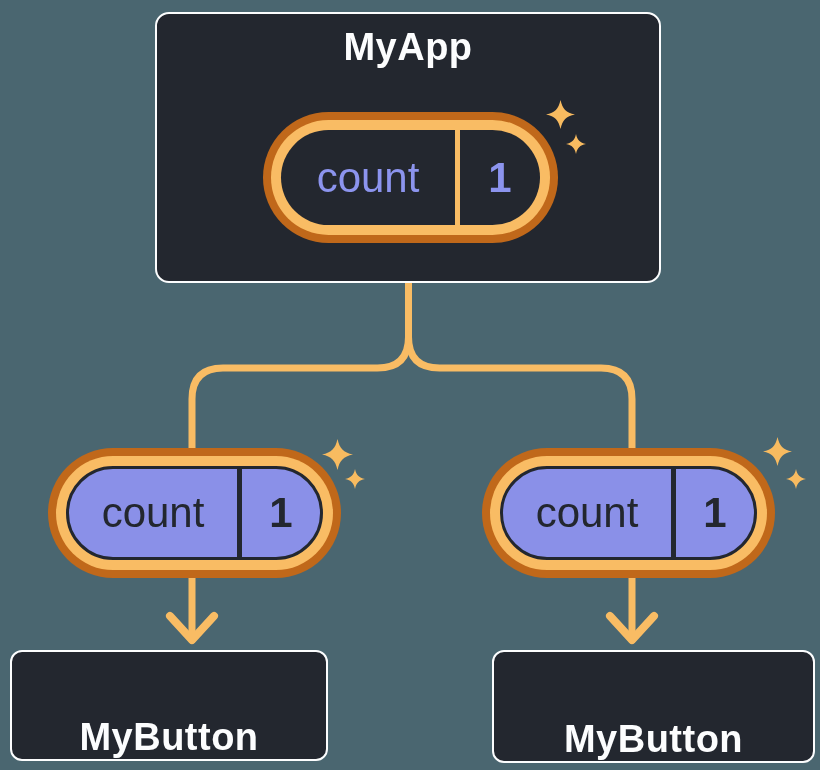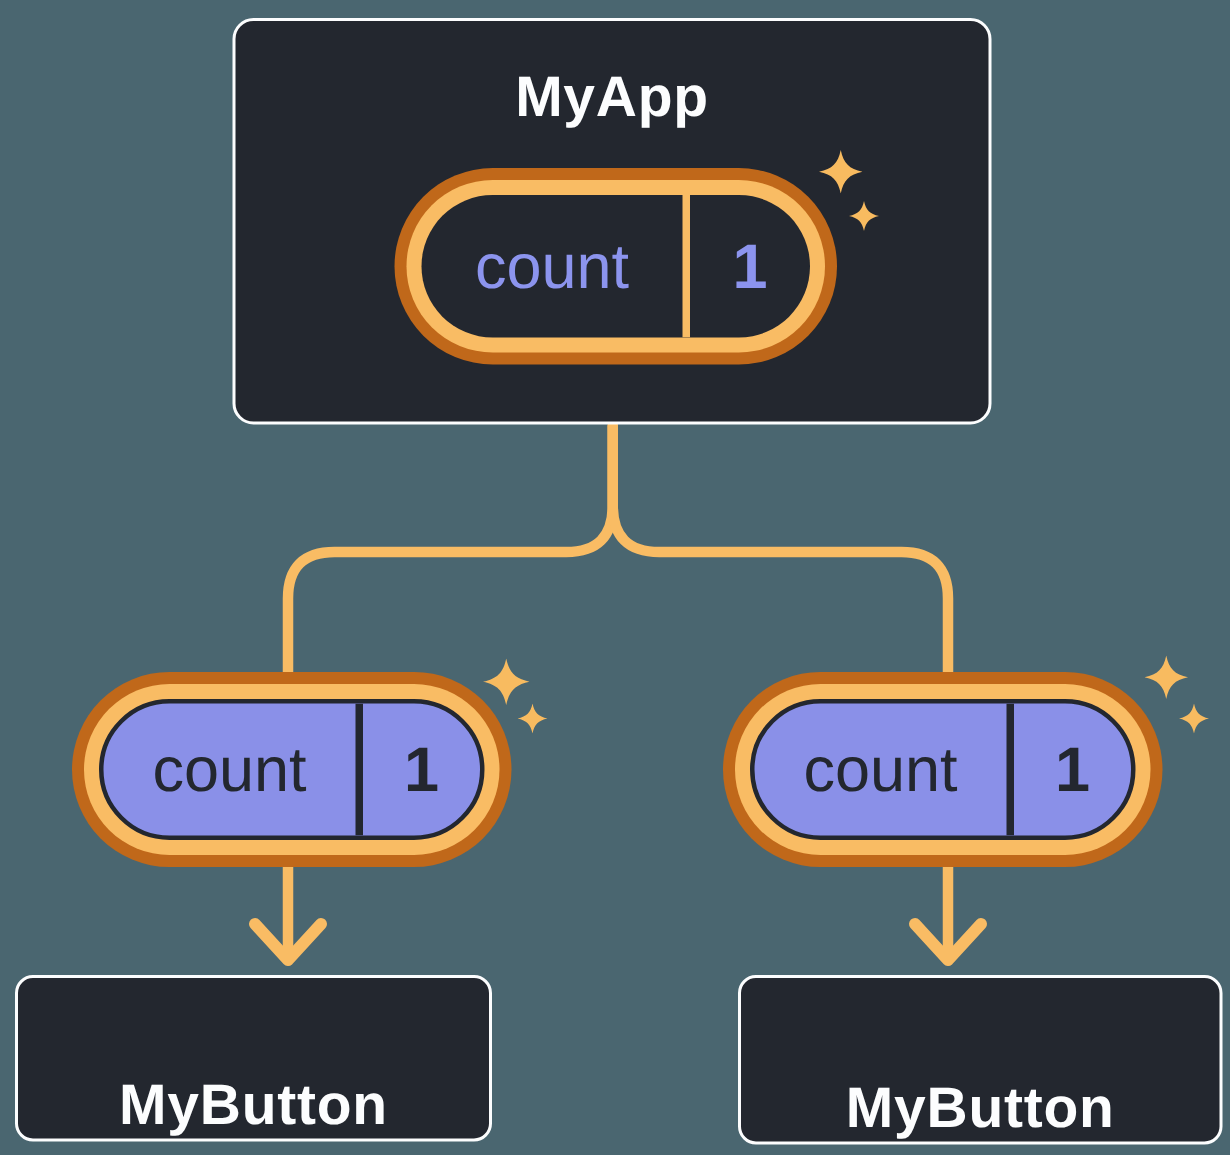--- a/index.html
+++ b/index.html
@@ -29,21 +29,21 @@
     align-items: flex-end;
     justify-content: center;
   }
   .node-root {
     left: 155px; top: 12px;
     width: 506px; height: 271px;
     border-radius: 14px;
     align-items: flex-start;
   }
   .node-root .node-title {
-    margin-top: 30px;
+    margin-top: 12px;
   }
   .node-title {
     color: #FCFDFE;
     font-size: 38px;
     font-weight: 600;
     letter-spacing: 0.5px;
   }
   .node-child-left  { left: 10px;  top: 650px; width: 318px; height: 111px; border-radius: 12px; }
   .node-child-right { left: 492px; top: 650px; width: 323px; height: 113px; border-radius: 12px; }
 

